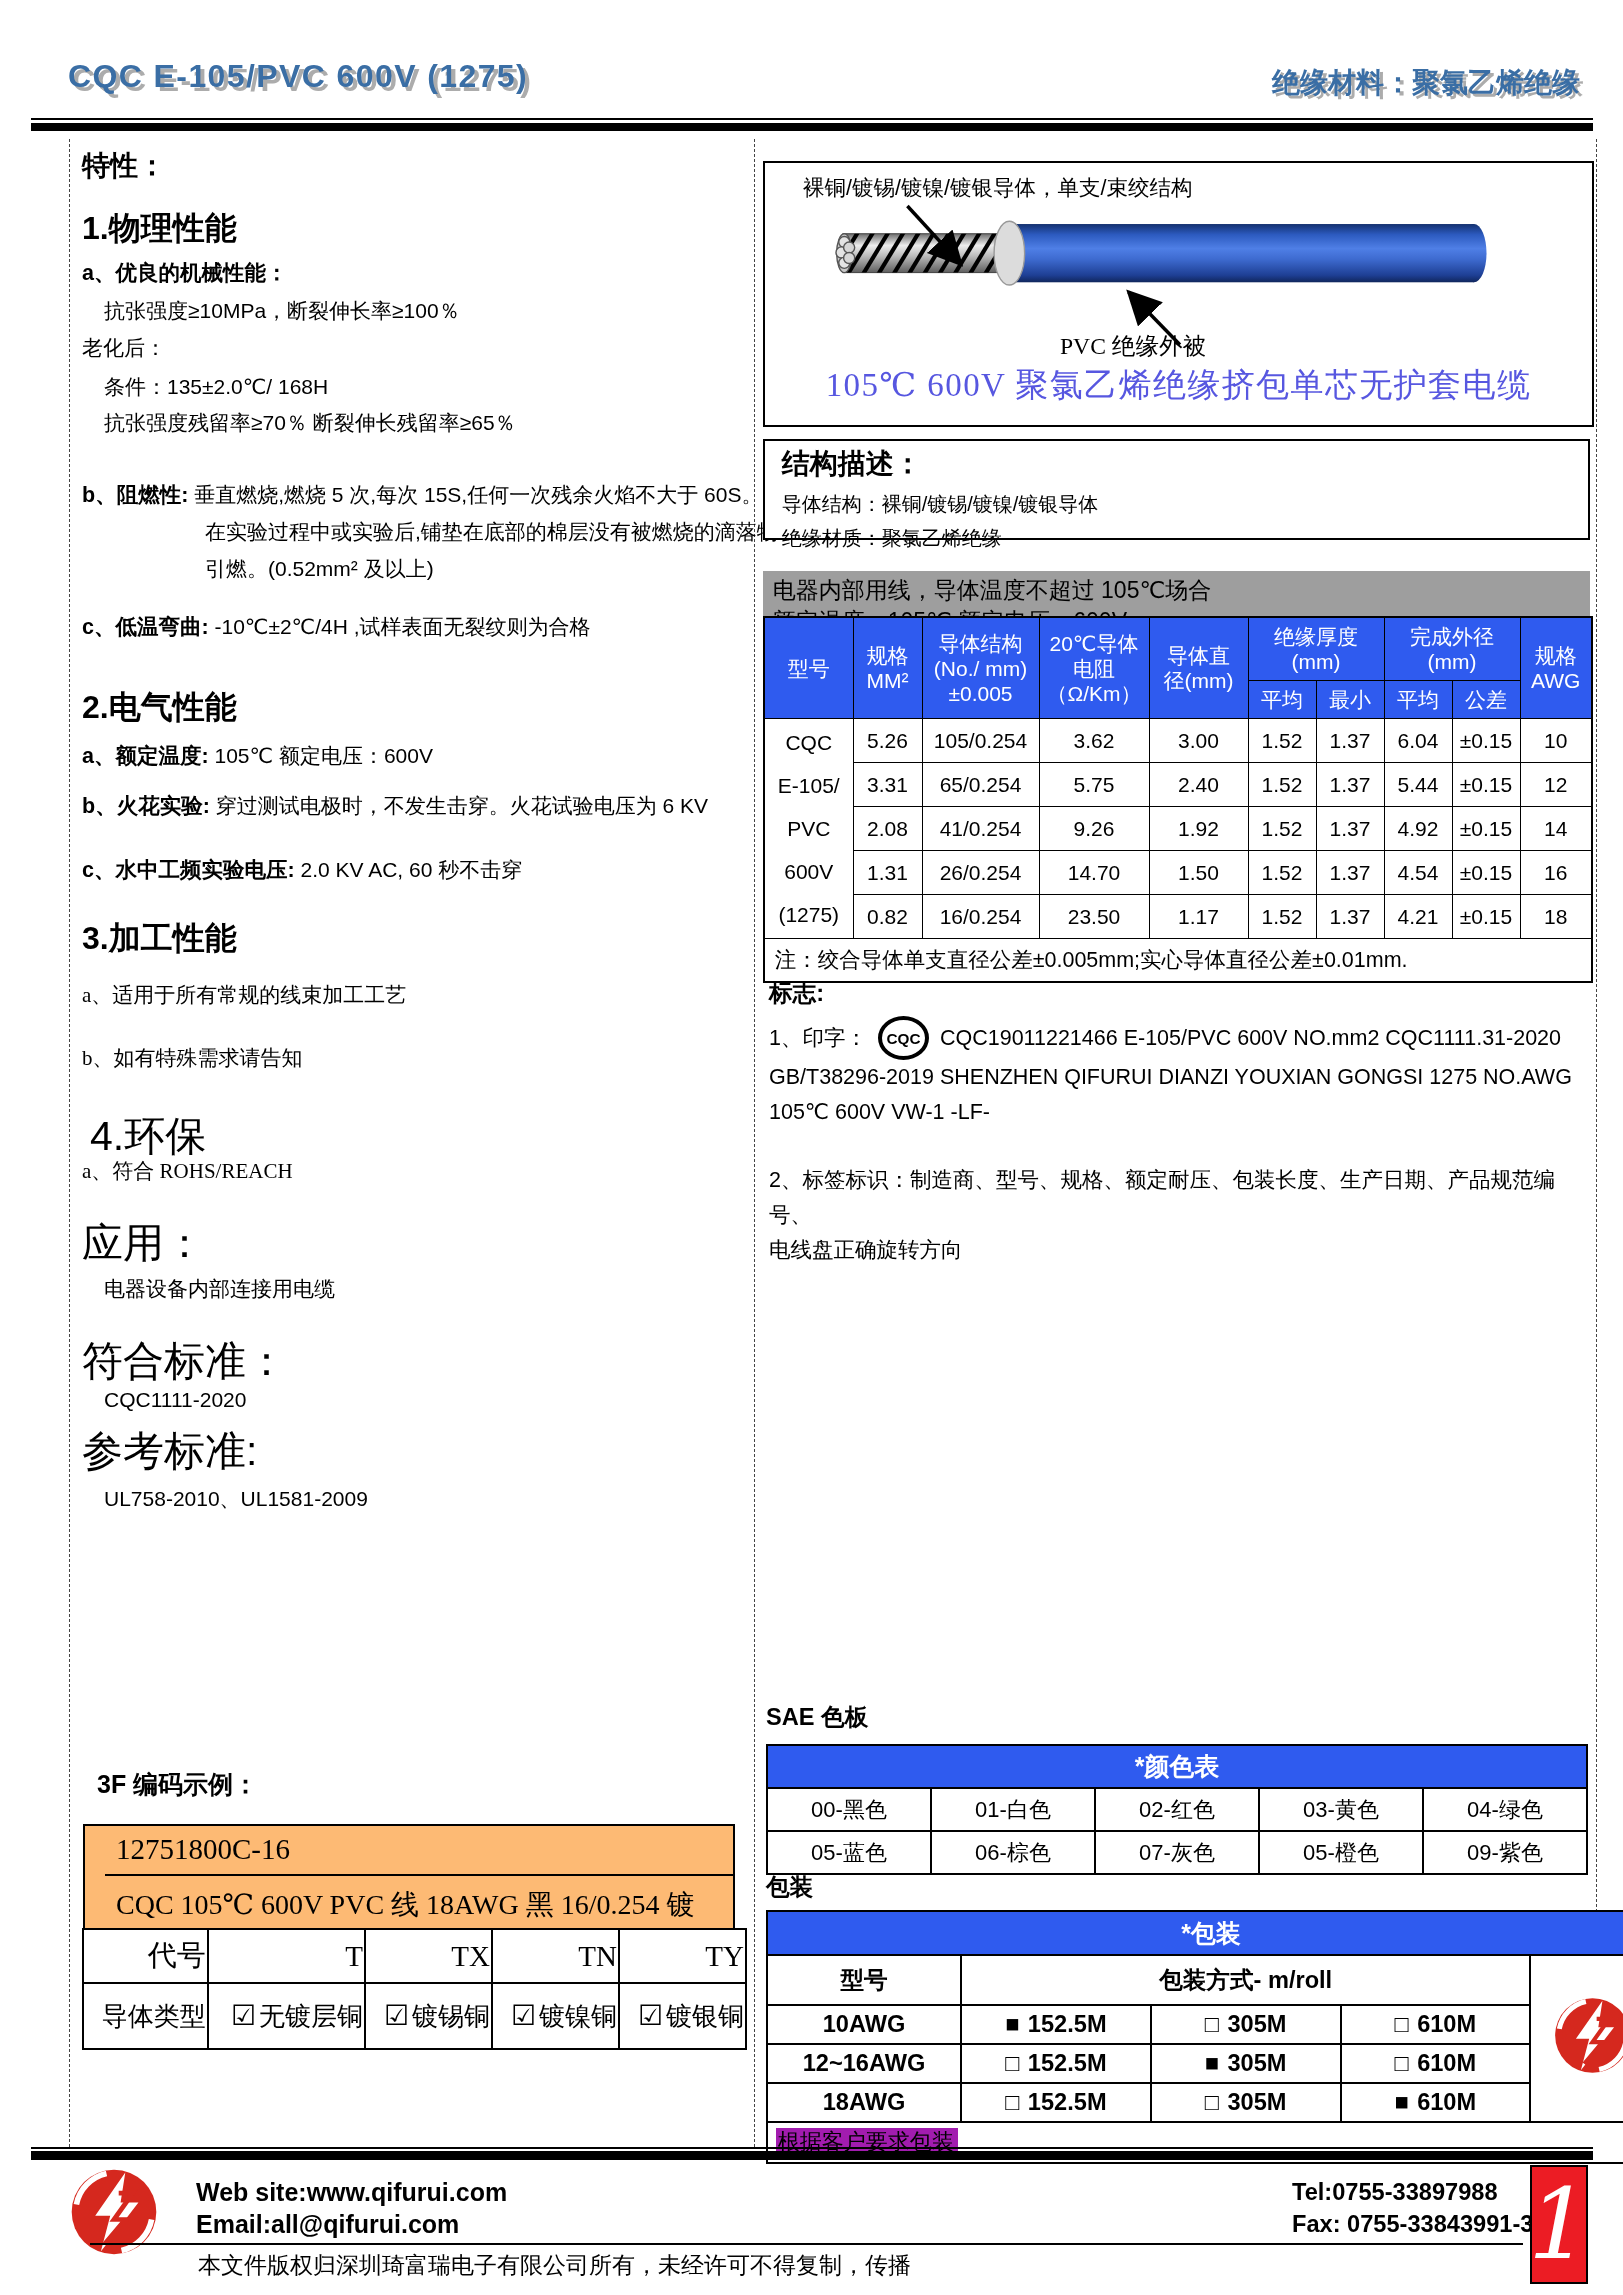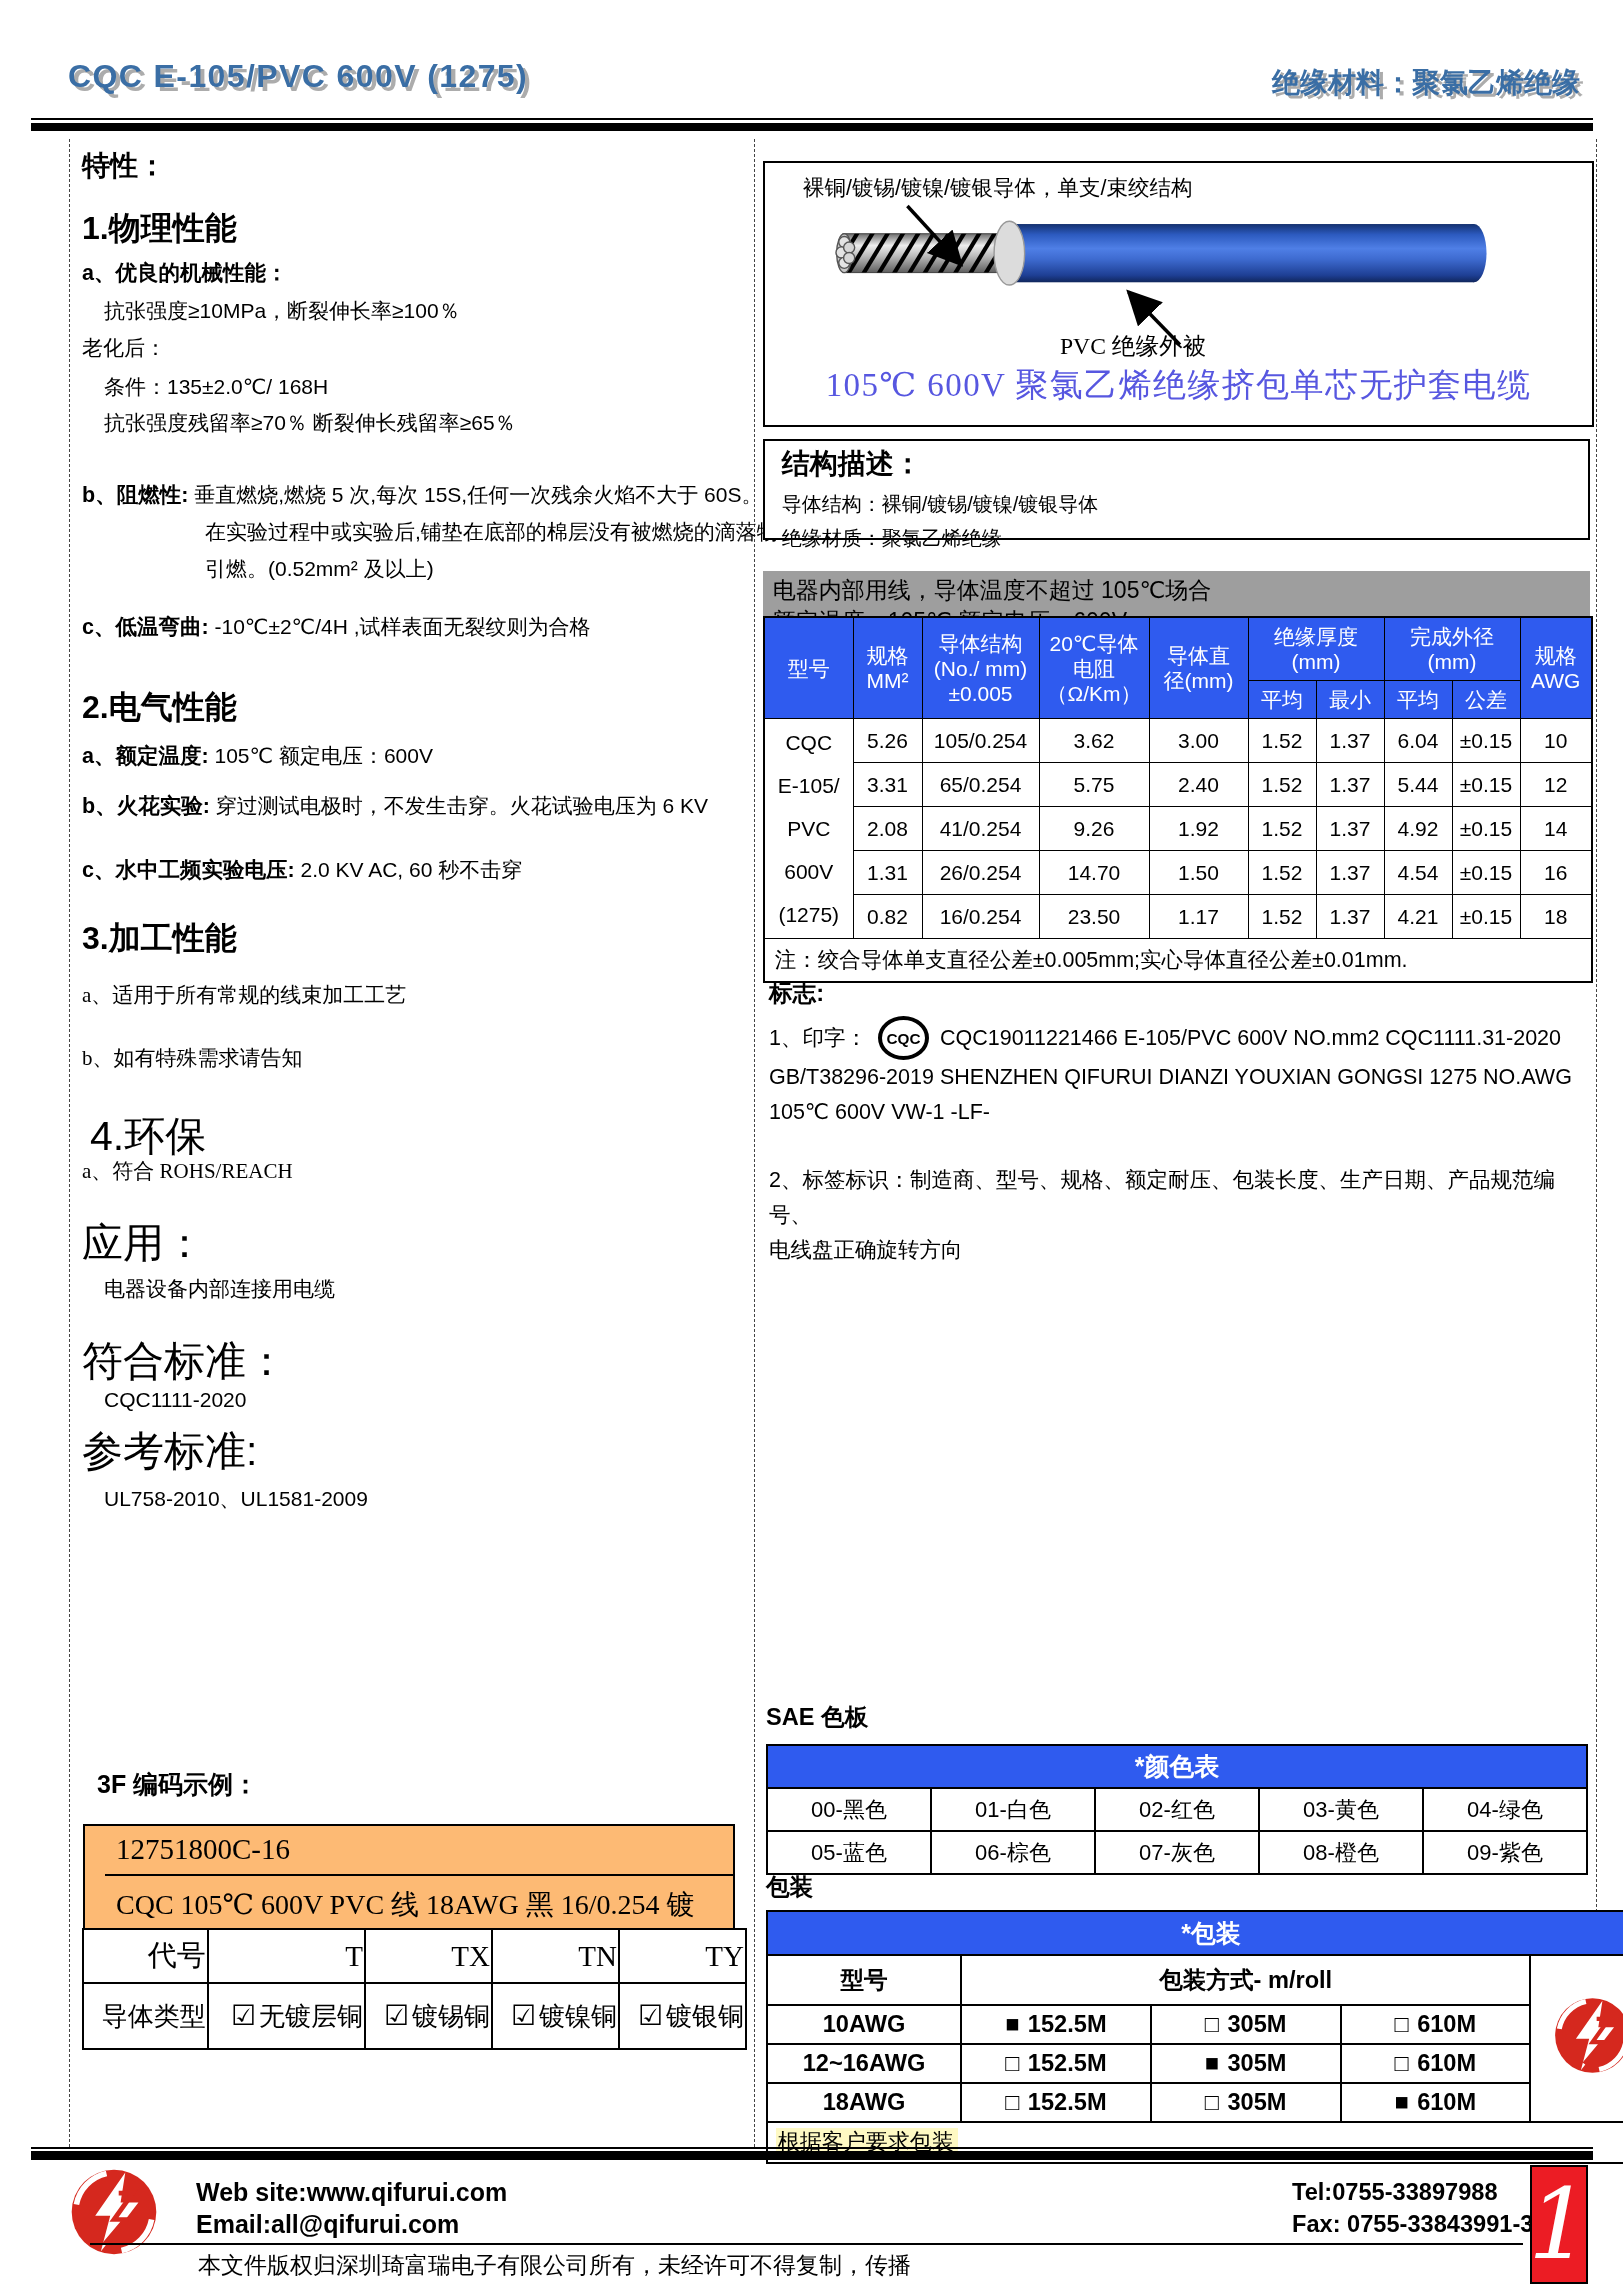--- a/index.html
+++ b/index.html
@@ -82,21 +82,21 @@
   .sae-table td{border:2.1px solid #000;font-size:22px;height:39px;}
 
   .pack{position:absolute;left:766px;top:1871px;width:890px;}
   .pack-table{width:100%;border-collapse:collapse;background:#fff;text-align:center;margin-top:7px;table-layout:fixed;}
   .pack-table th{background:#2F5BEF;color:#fff;font-size:25px;font-weight:bold;height:40px;border:2.1px solid #000;}
   .pack-table td{border:2.1px solid #000;}
   .pack-table .sub td{font-size:23.6px;font-weight:bold;height:46px;}
   .pack-table .dr td{font-size:23.6px;font-weight:bold;height:35px;}
   .pack-table .glyph{font-size:23.6px;margin-right:8.3px;}
   .pack-table .note-row td{text-align:left;font-size:22px;font-weight:normal;height:37px;padding-left:8.3px;}
-  .pack-table .note-row span{background:#fef9c3;padding:1.4px 4.2px 2.8px 1.4px;}
+  .pack-table .note-row span{background:#a21caf;padding:1.4px 4.2px 2.8px 1.4px;}
   .pack-logo-cell{vertical-align:middle;}
 
   
   .foot-rule{position:absolute;left:31px;right:30.5px;top:2147px;}
   .foot-rule .thin{height:0;border-top:2.1px solid #000;}
   .foot-rule .thick{margin-top:2.1px;height:9px;background:#000;}
   .foot-logo{position:absolute;left:67px;top:2165px;width:94px;height:94px;}
   .foot-web{position:absolute;left:196px;top:2176px;font-size:25px;font-weight:bold;line-height:32px;}
   .foot-line{position:absolute;left:90px;top:2243px;width:1433px;border-top:2.8px solid #000;}
   .foot-copy{position:absolute;left:198px;top:2250px;font-size:23px;}
@@ -399,21 +399,21 @@
       <td>00-黑色</td>
       <td>01-白色</td>
       <td>02-红色</td>
       <td>03-黄色</td>
       <td>04-绿色</td>
     </tr>
     <tr>
       <td>05-蓝色</td>
       <td>06-棕色</td>
       <td>07-灰色</td>
-      <td>08-橙色</td>
+      <td>05-橙色</td>
       <td>09-紫色</td>
     </tr>
   </tbody>
     </table>
 </div>
 
 <div class="pack">
   <div class="sec-h">包装</div>
   <table class="pack-table">
     <colgroup>

